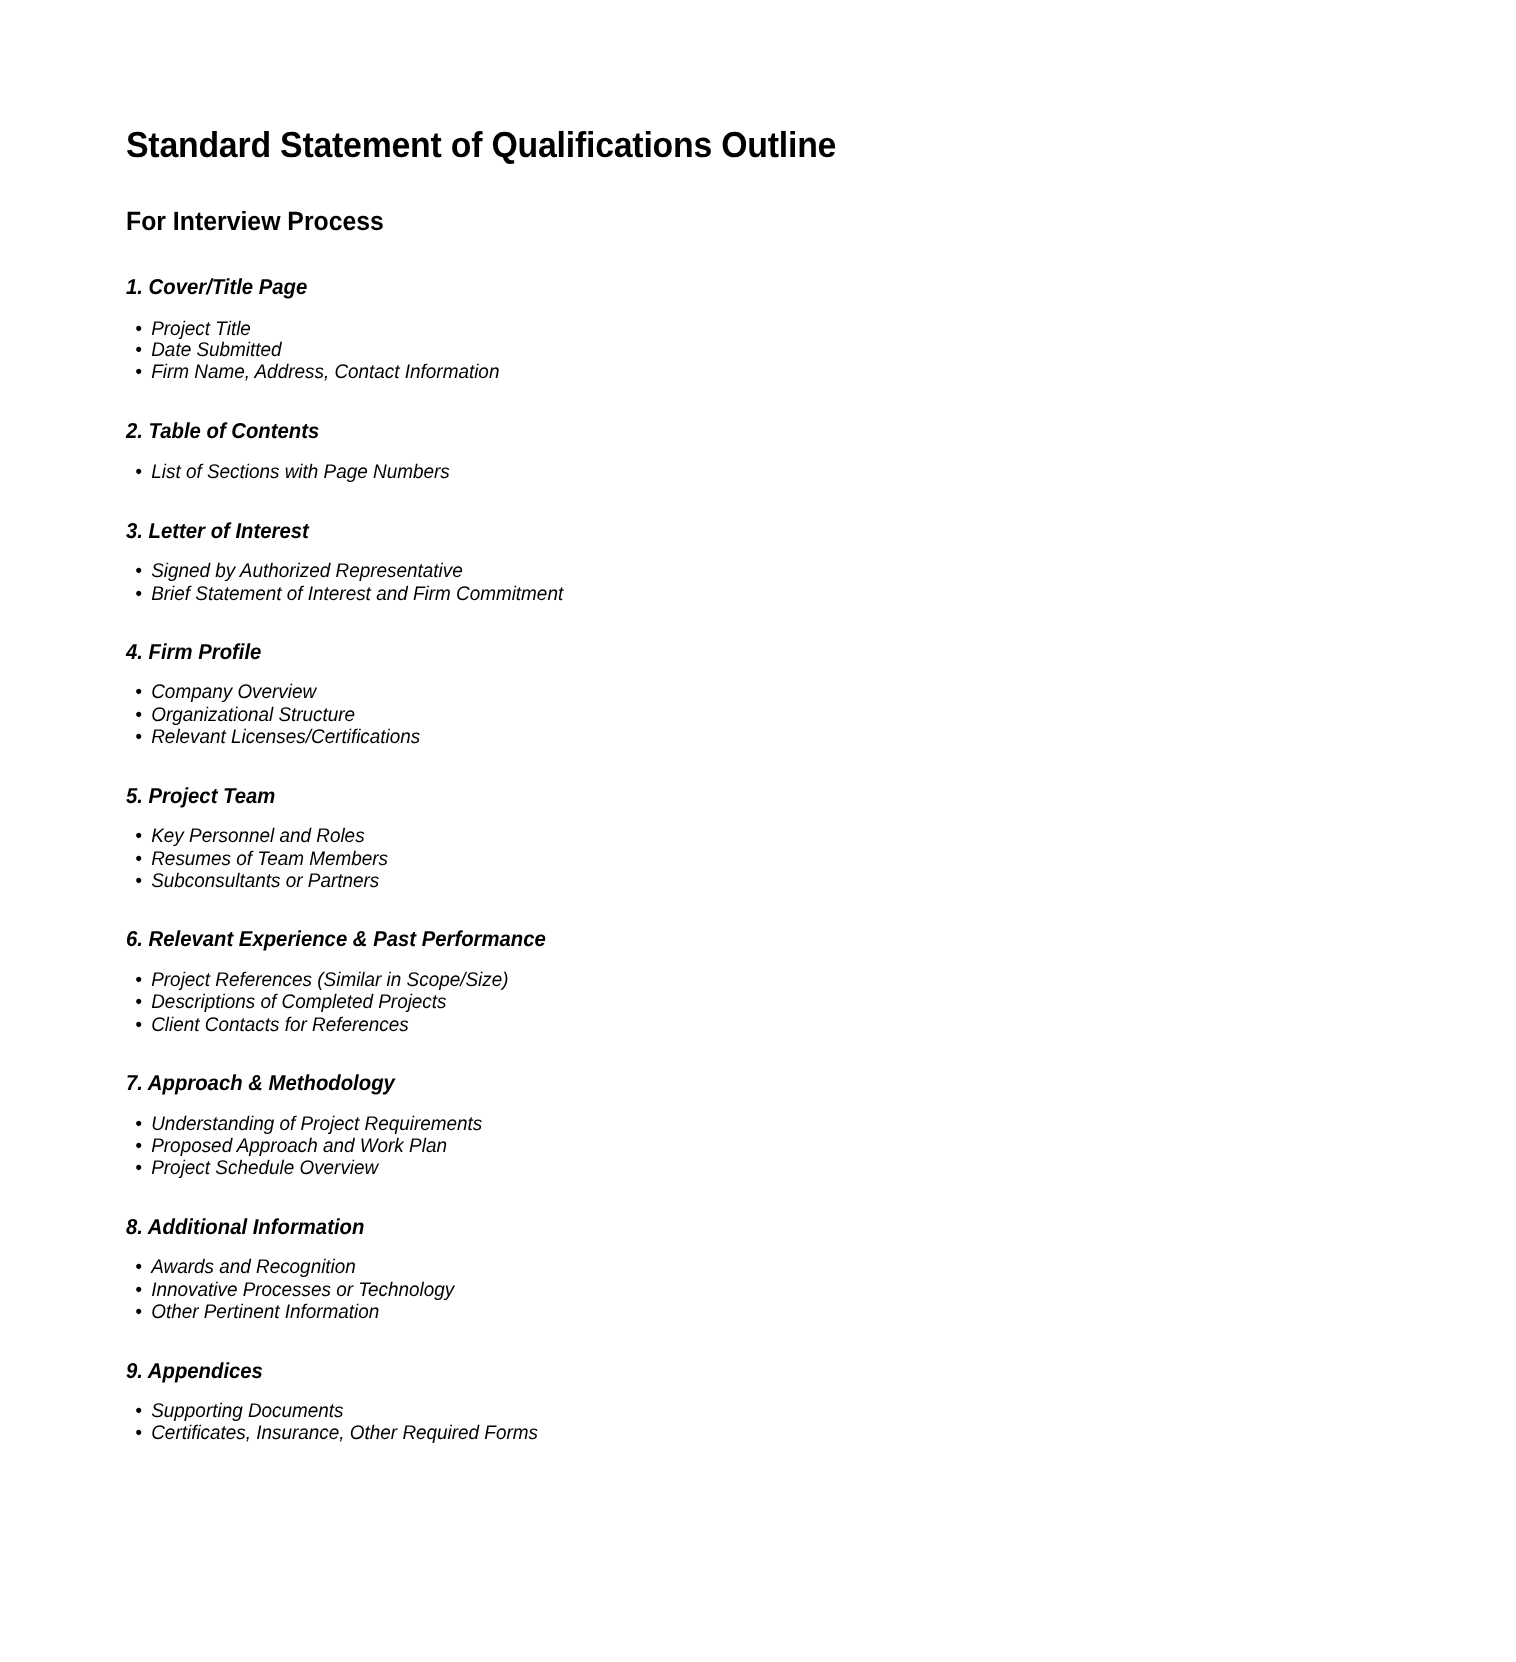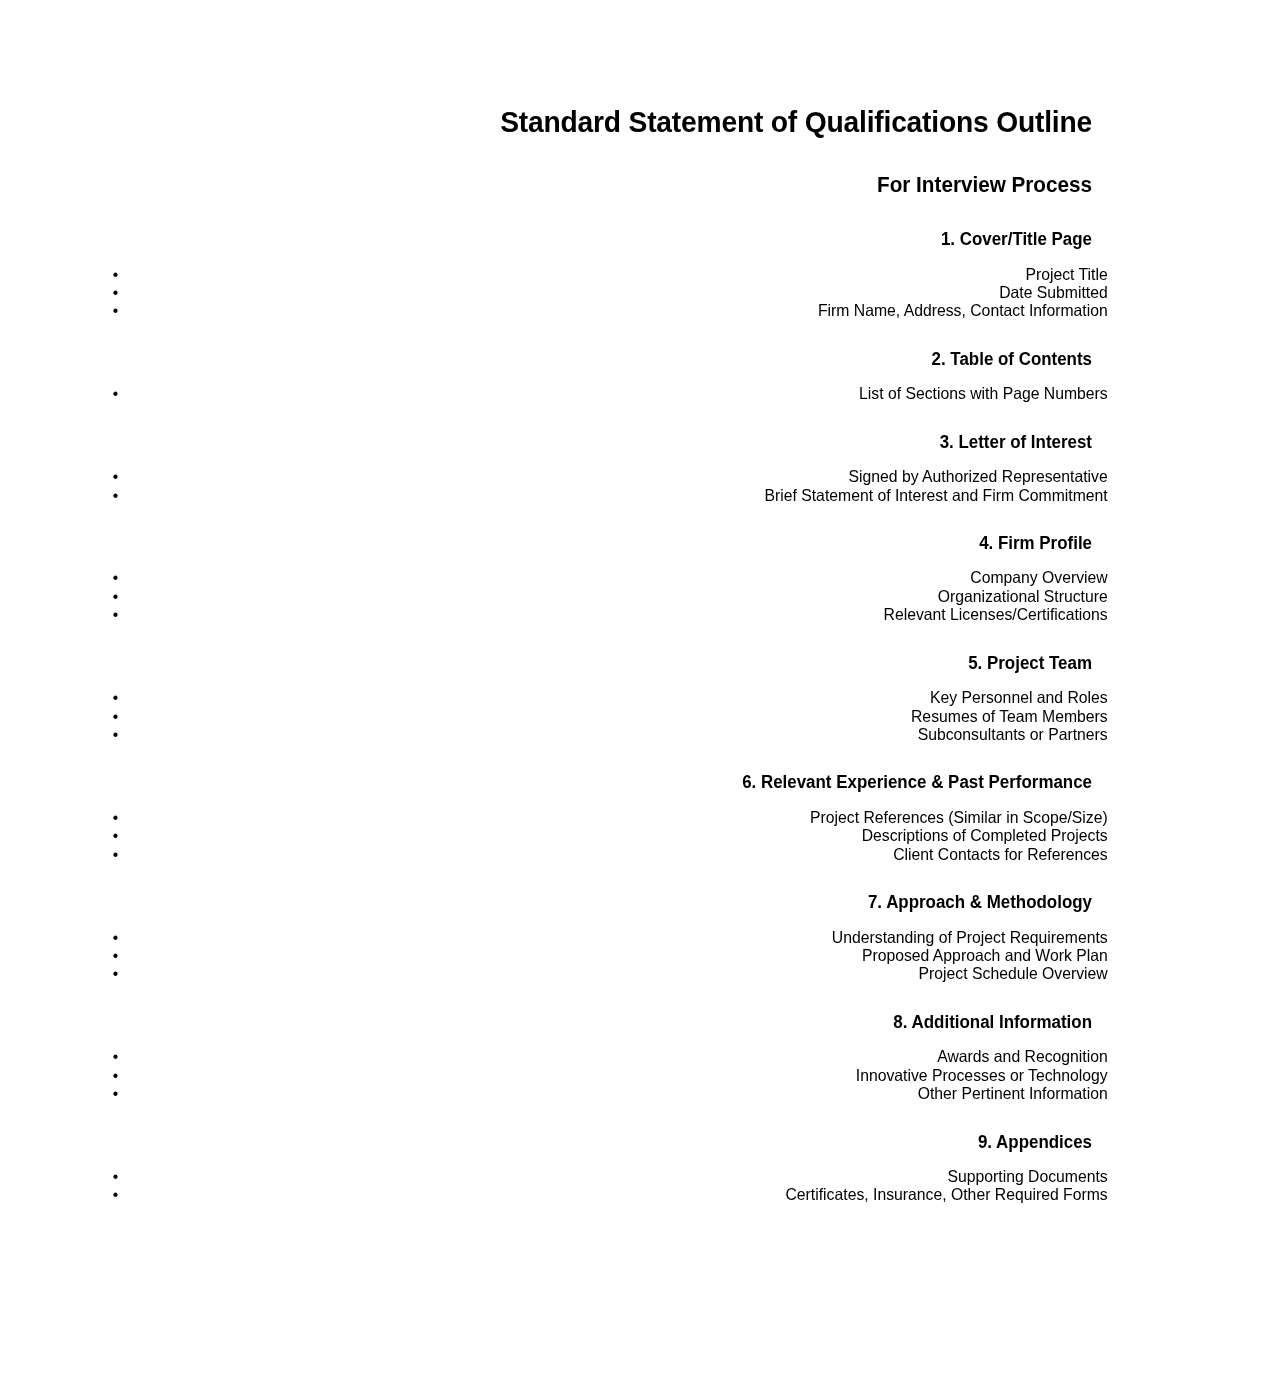--- a/index.html
+++ b/index.html
@@ -14,21 +14,20 @@
     color: #000000;
     -webkit-font-smoothing: antialiased;
   }
   .page {
     position: relative;
     width: 1095px;
     height: 1385px;
     background: #ffffff;
     box-sizing: border-box;
     padding: 6px;
-    text-align: right;
   }
   .doc {
     position: absolute;
     left: 105px;
     top: 103px;
     width: 1050px;
   }
   .doc-title {
     font-size: 30px;
     font-weight: bold;
@@ -43,20 +42,21 @@
     font-size: 22px;
     font-weight: bold;
     line-height: 1.25;
     margin: 30px 0 0 0;
     transform: scaleX(0.94);
     transform-origin: left center;
     white-space: nowrap;
   }
   .section {
     margin: 0;
+    font-style: italic;
   }
   .section-heading {
     font-size: 18px;
     font-weight: bold;
     line-height: 1.25;
     margin: 28px 0 0 0;
     transform: scaleX(0.94);
     transform-origin: left center;
     white-space: nowrap;
   }

